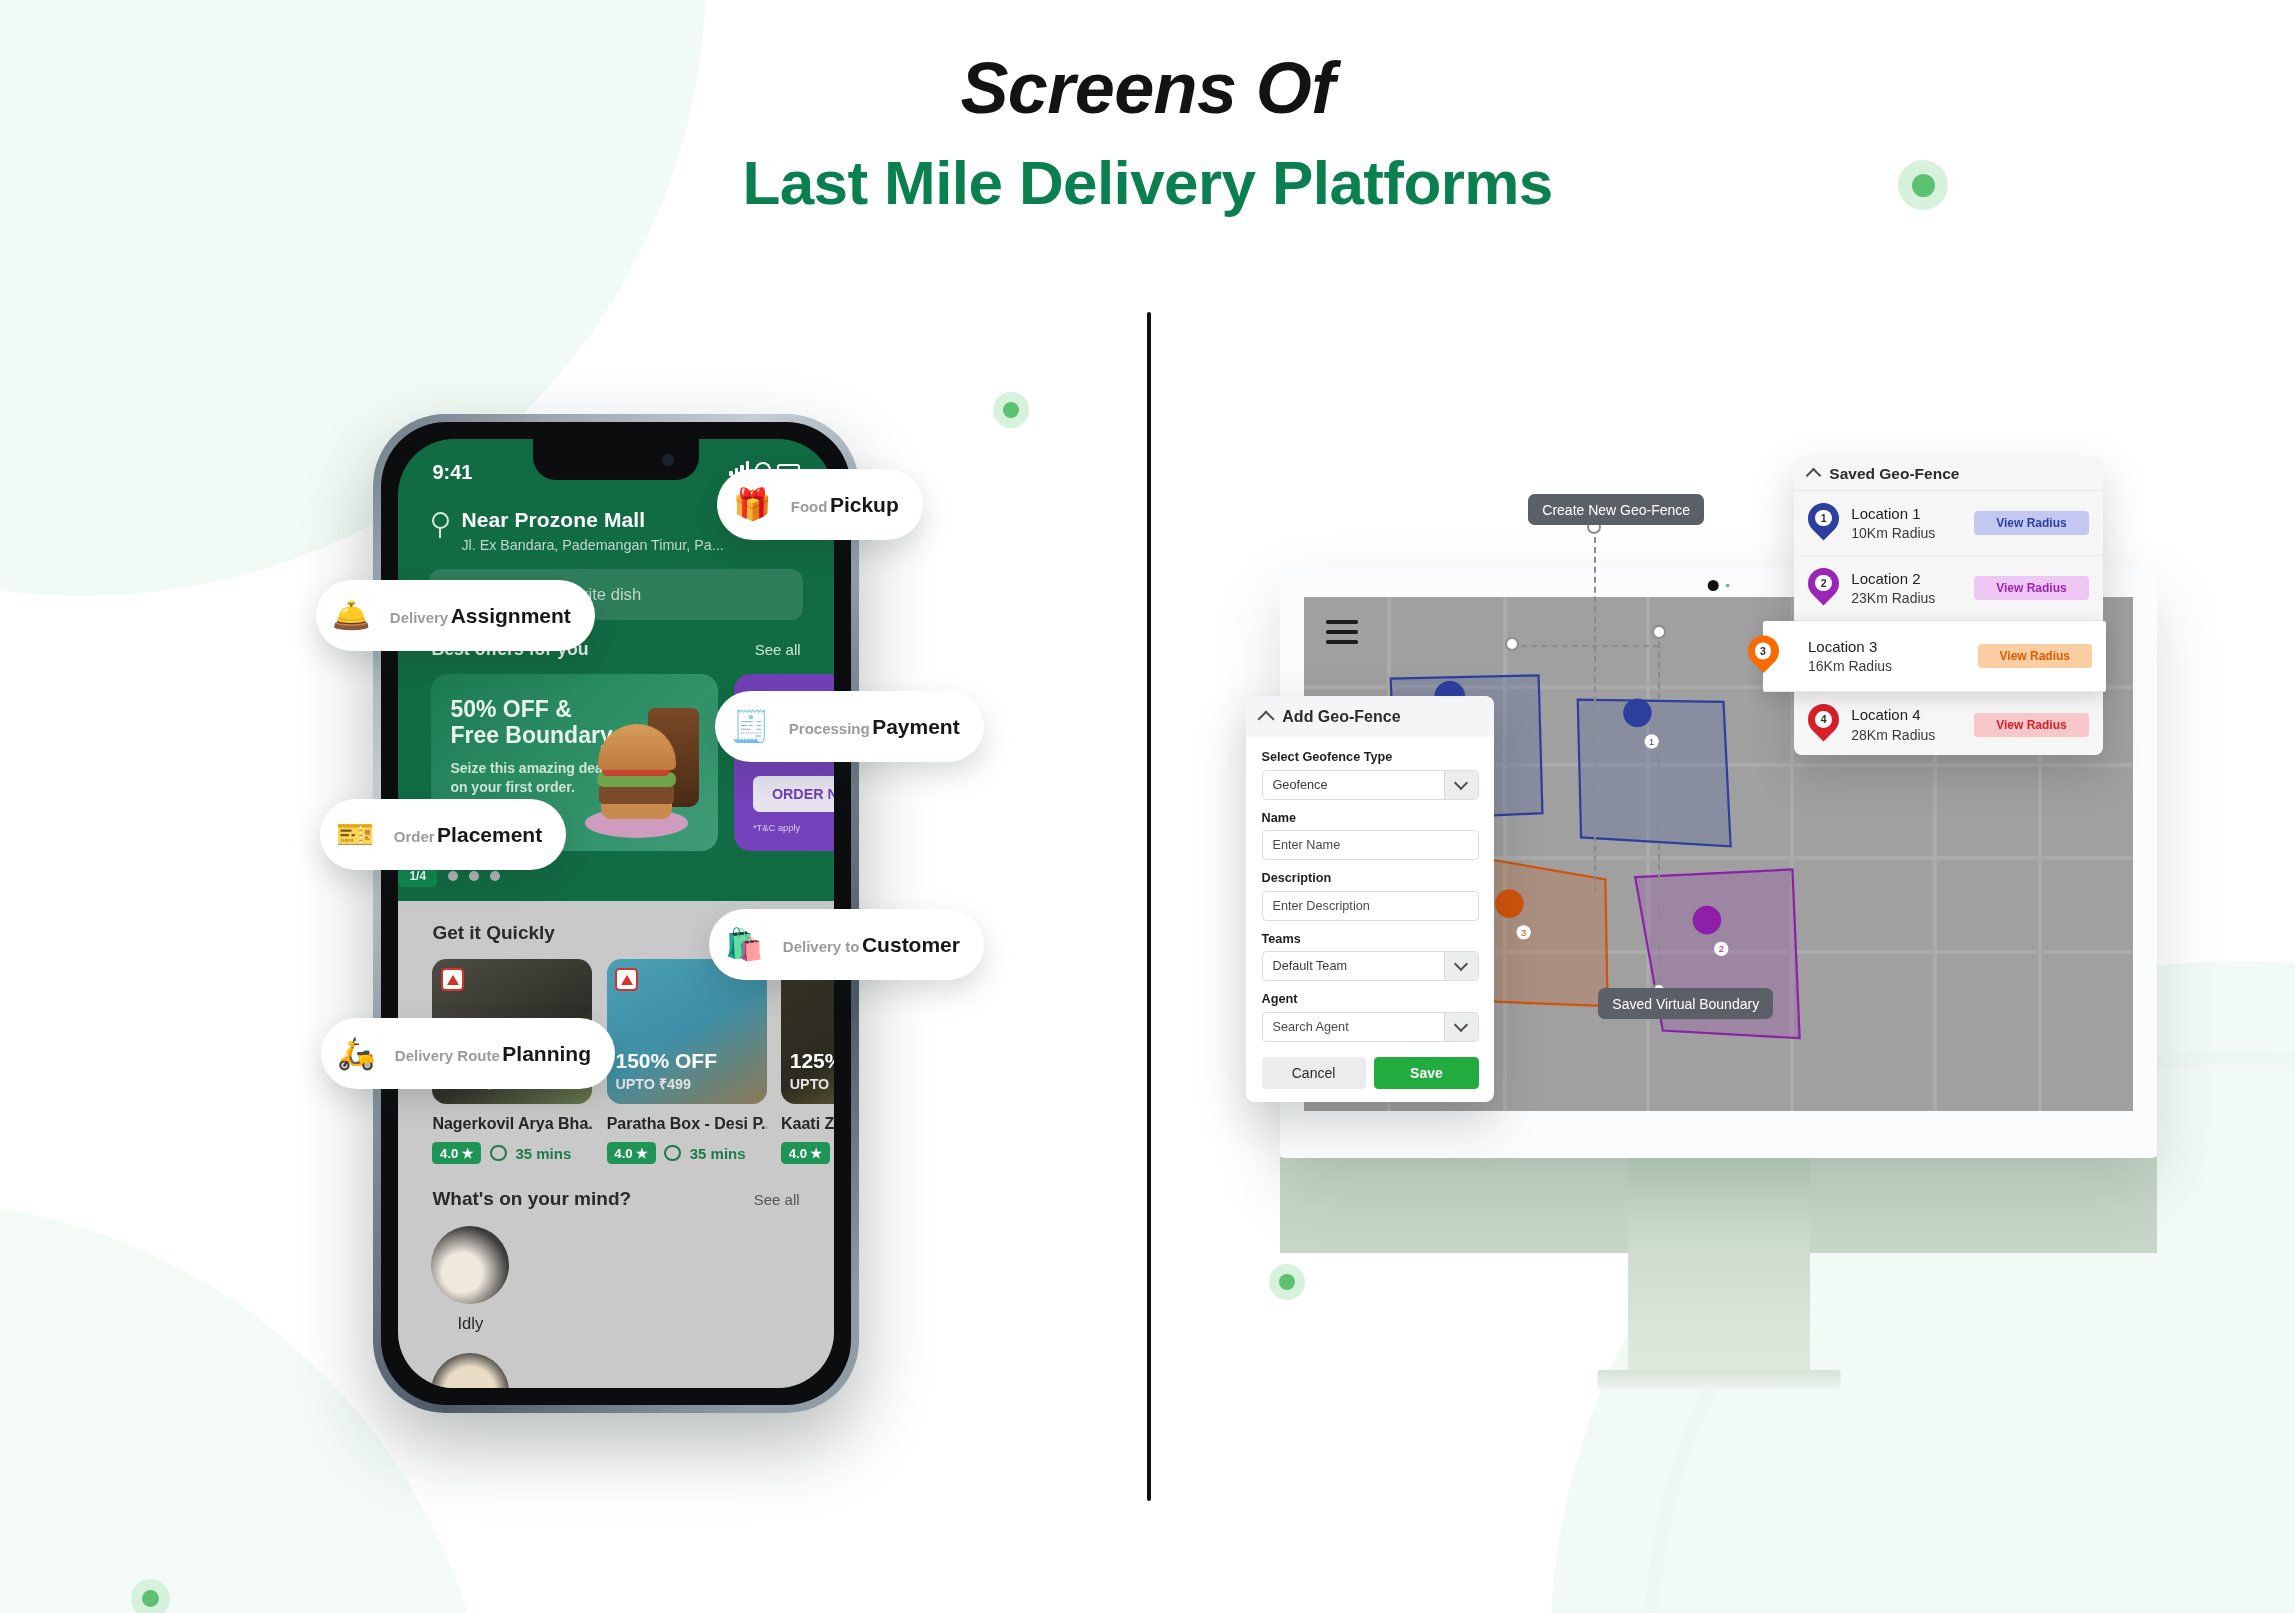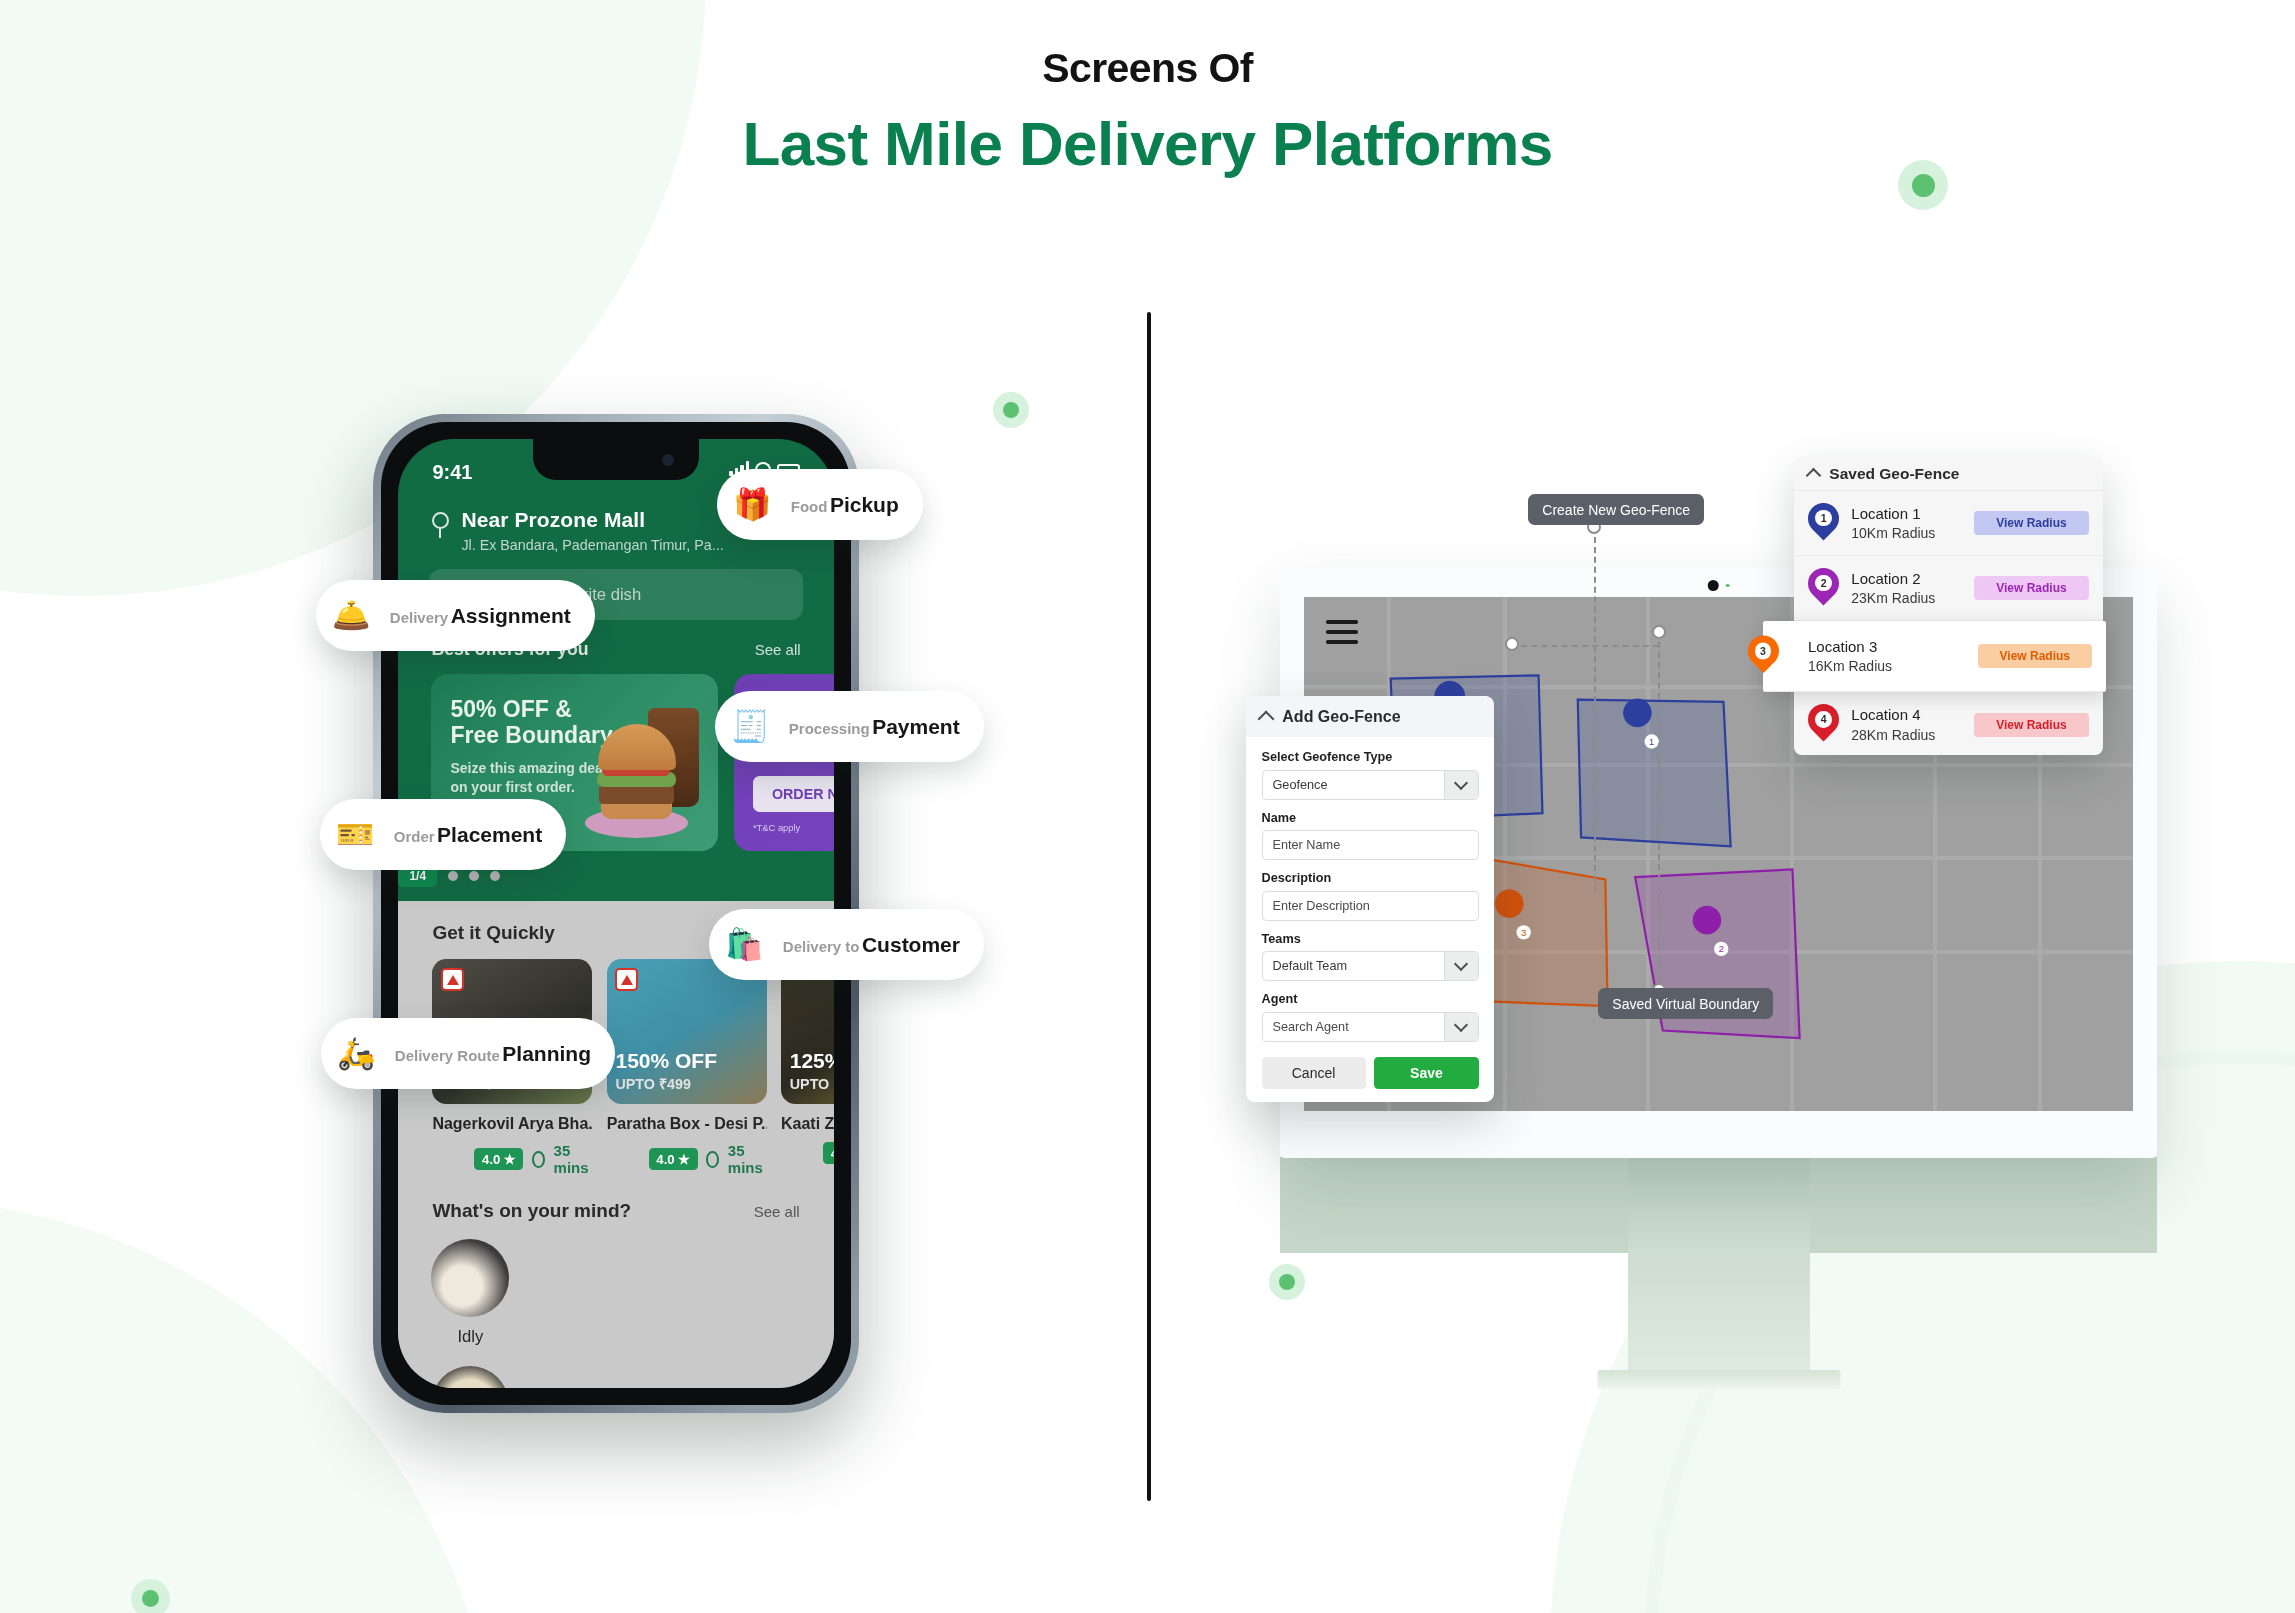--- a/index.html
+++ b/index.html
@@ -18,21 +18,21 @@
   .arc-br-fill{ right:-635px; bottom:-728px; width:1380px; height:1380px; background:#f2faf5; }
   .arc-br-ring{ right:-541px; bottom:-629px; width:1192px; height:1192px; border:14.3px solid #eef8f2; background:transparent; }
   .arc-bl-fill{ left:-690px; bottom:-773px; width:1186px; height:1186px; background:#f4fbf7; }
 
   .dot{ position:absolute; border-radius:50%; display:flex; align-items:center; justify-content:center; }
   .dot .halo{ position:absolute; inset:0; border-radius:50%; background:#d6f2dd; }
   .dot .core{ position:relative; width:46%; height:46%; border-radius:50%; background:#5cc271; }
 
   
   .header{ position:absolute; left:0; top:43px; width:100%; text-align:center; }
-  .header h1{ font-size:41px; font-weight:bold; color:#131313; letter-spacing:-0.6px; line-height:1.25; }
+  .header h1{ font-size:72px; font-weight:bold; color:#131313; letter-spacing:-0.6px; line-height:1.25;font-style:italic; }
   .header h2{ font-size:62px; font-weight:bold; color:#0a8050; letter-spacing:-0.6px; line-height:1.35; margin-top:7.7px; }
 
   
   .divider{ position:absolute; left:1147px; top:312px; width:4.4px; height:1189px; background:#111111; border-radius:2.2px; }
 
   
   .phone-wrap{ position:absolute; left:373px; top:414px; width:486px; height:999px; }
   .phone-body{
     position:absolute; inset:0;
     border-radius:72px;
@@ -106,21 +106,21 @@
 
   .rest-strip{ display:flex; gap:14.3px; padding:15.5px 0 0 34px; }
   .rest{ width:160px; flex:none; }
   .rest .img{ width:160px; height:145px; border-radius:14.3px; position:relative; overflow:hidden; }
   .rest .veg{ position:absolute; left:8.8px; top:8.8px; width:23px; height:23px; border:2.8px solid #d4332a; border-radius:4.4px; background:#fff; display:flex;align-items:center;justify-content:center; }
   .rest .veg b{ width:0;height:0;border-left:6px solid transparent;border-right:6px solid transparent;border-bottom:10.5px solid #d4332a; display:block; }
   .rest .off{ position:absolute; left:8.8px; bottom:31px; font-size:21px; font-weight:bold; color:#fff; }
   .rest .upto{ position:absolute; left:8.8px; bottom:11px; font-size:14.3px; color:#e3e3e3; font-weight:600; }
   .rest .nm{ margin-top:11px; font-size:16px; color:#262626; font-weight:600; white-space:nowrap; overflow:hidden; }
   .rest .meta{ margin-top:8.8px; display:flex; align-items:center; gap:8.8px; }
-  .rest .rate{ background:#1e9455; color:#fff; font-size:13.2px; font-weight:bold; padding:3.3px 7.7px; border-radius:4.4px; display:flex; gap:3.3px; align-items:center;margin-left:42px;}
+  .rest .rate{ background:#1e9455; color:#fff; font-size:13.2px; font-weight:bold; padding:3.3px 7.7px; border-radius:4.4px; display:flex; gap:3.3px; align-items:center;}
   .rest .clk{ width:16.6px;height:16.6px;border:2.2px solid #1e7a4c;border-radius:50%; }
   .rest .mins{ font-size:15px; color:#1e7a4c; font-weight:600; }
 
   .mind-strip{ display:flex; gap:19px; padding:16.6px 0 0 33px;flex-direction:column; }
   .mind{ width:78px; flex:none; text-align:center; }
   .mind .ci{ width:78px; height:78px; border-radius:50%; }
   .mind .lb{ margin-top:10px; font-size:16.6px; color:#262626; }
 
   
   .pill{ position:absolute; background:#ffffff; border-radius:551px; display:flex; align-items:center; gap:12px;

